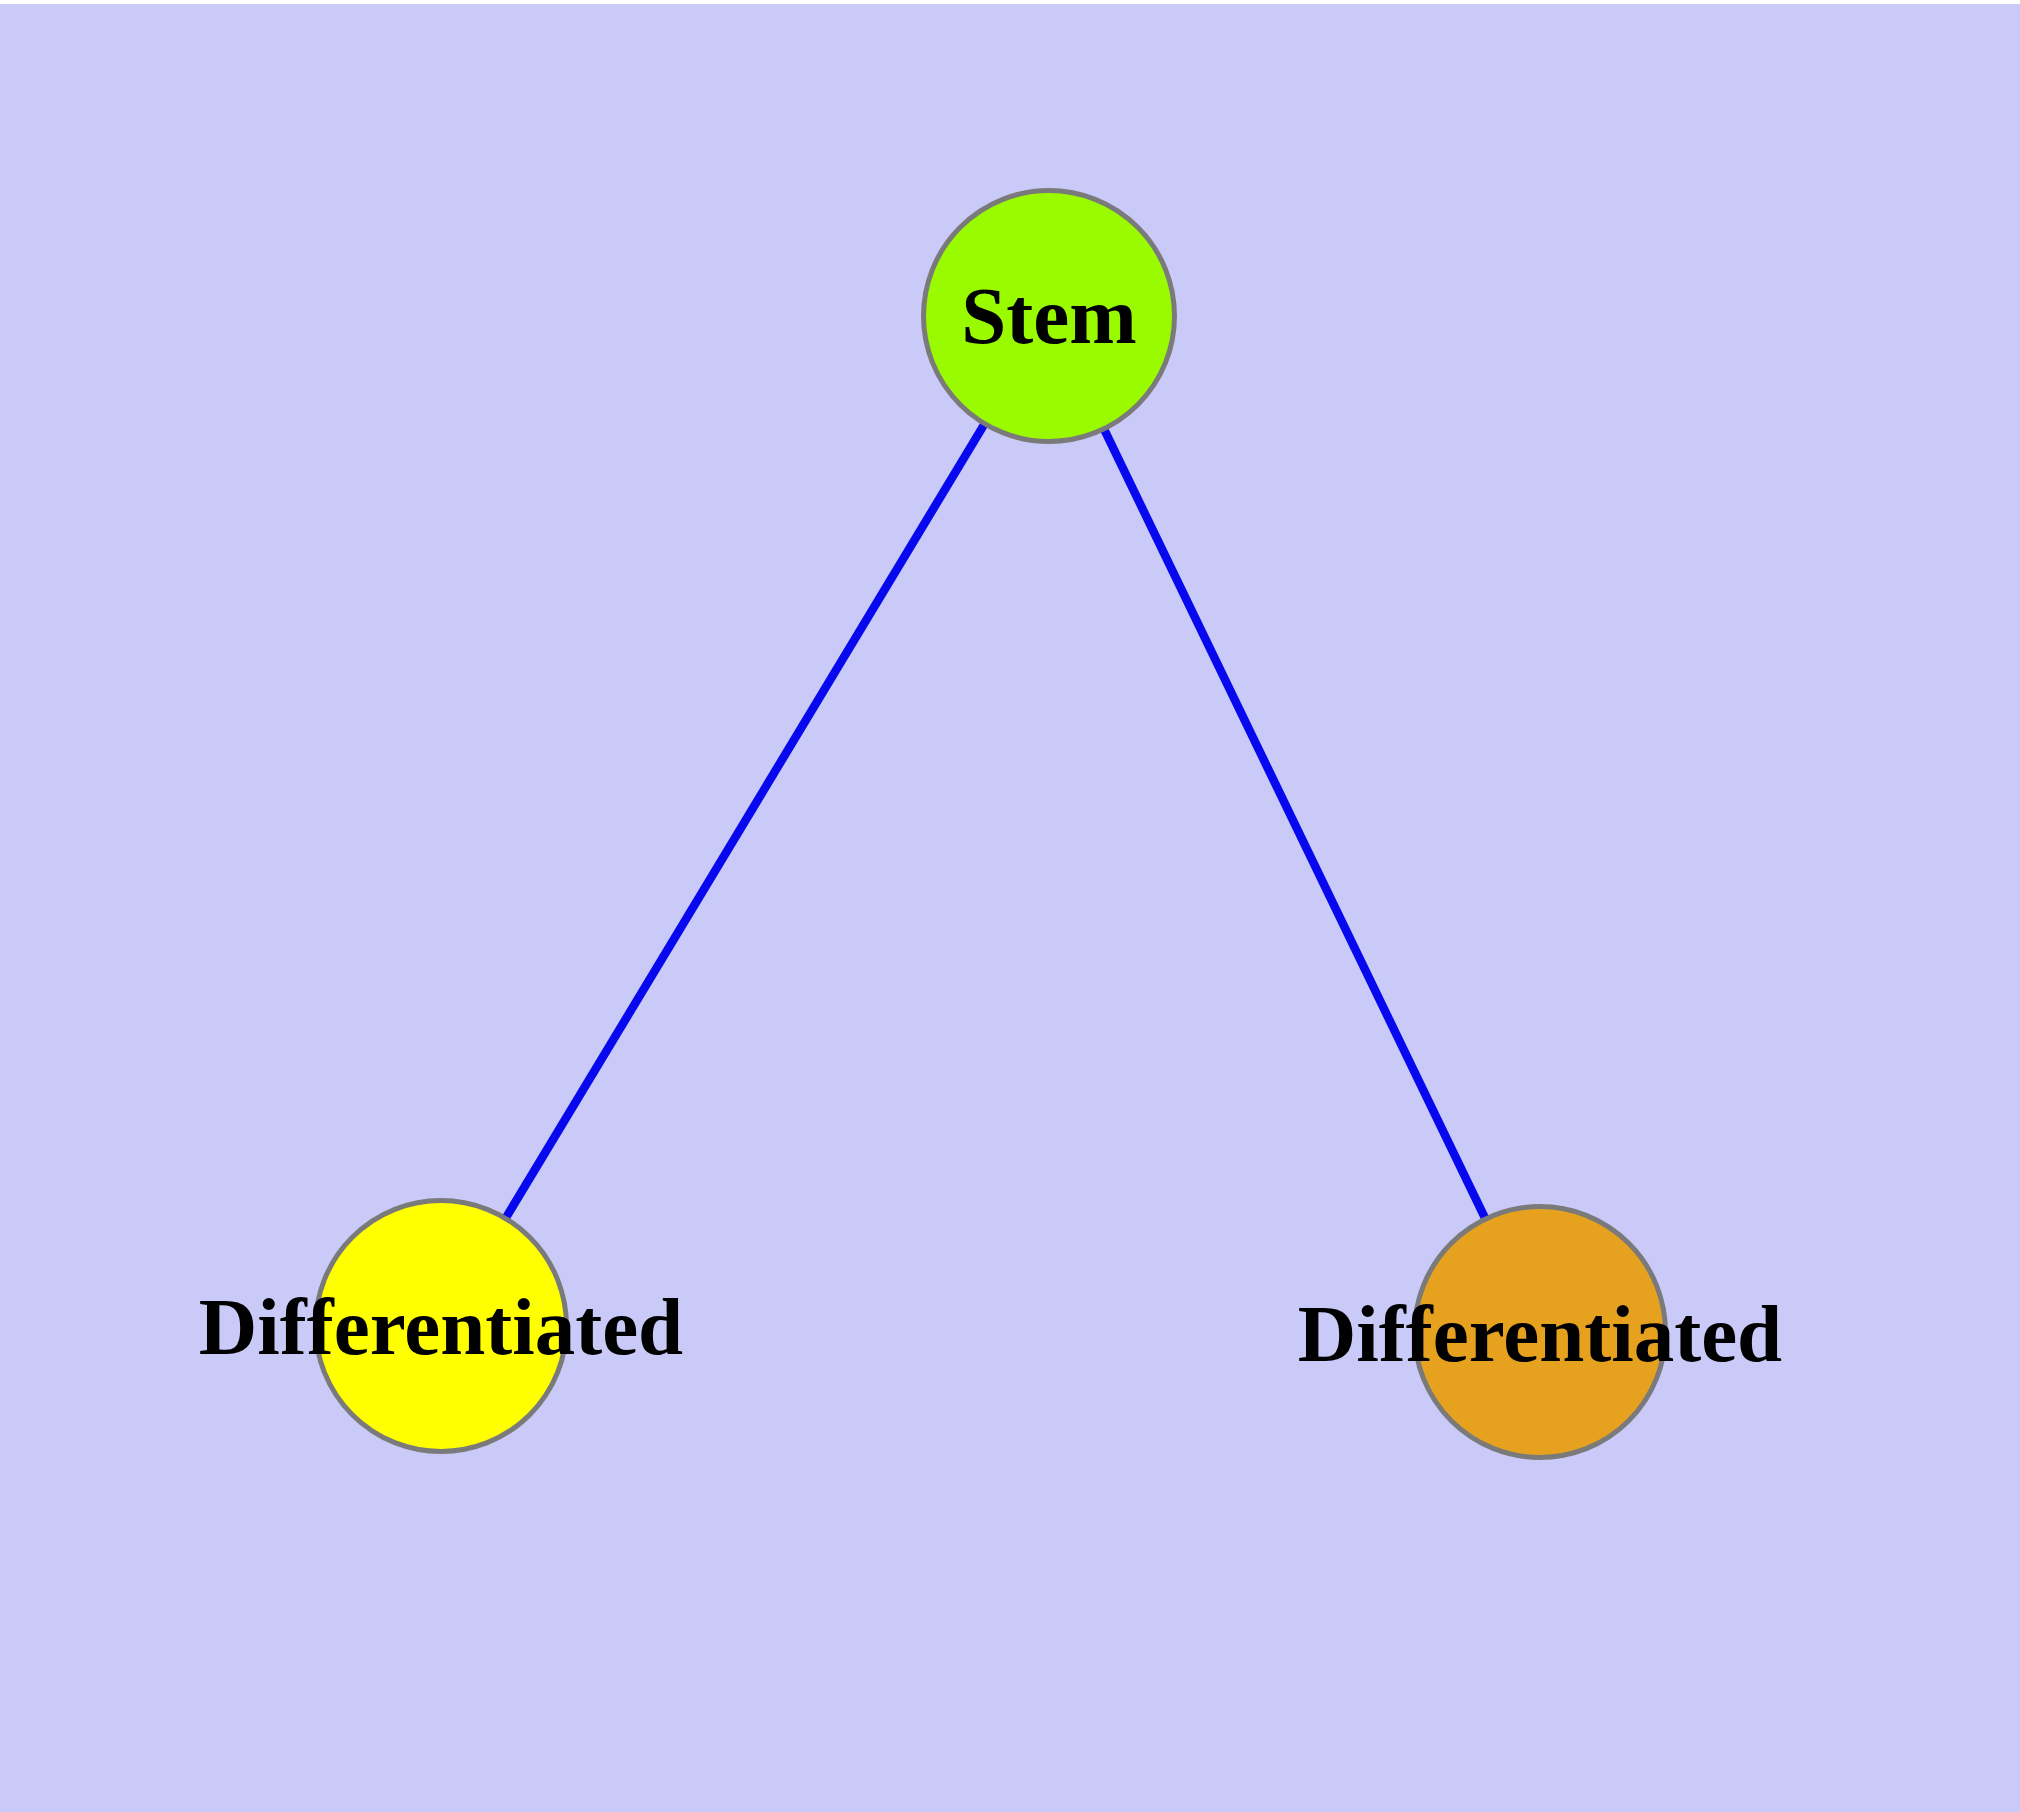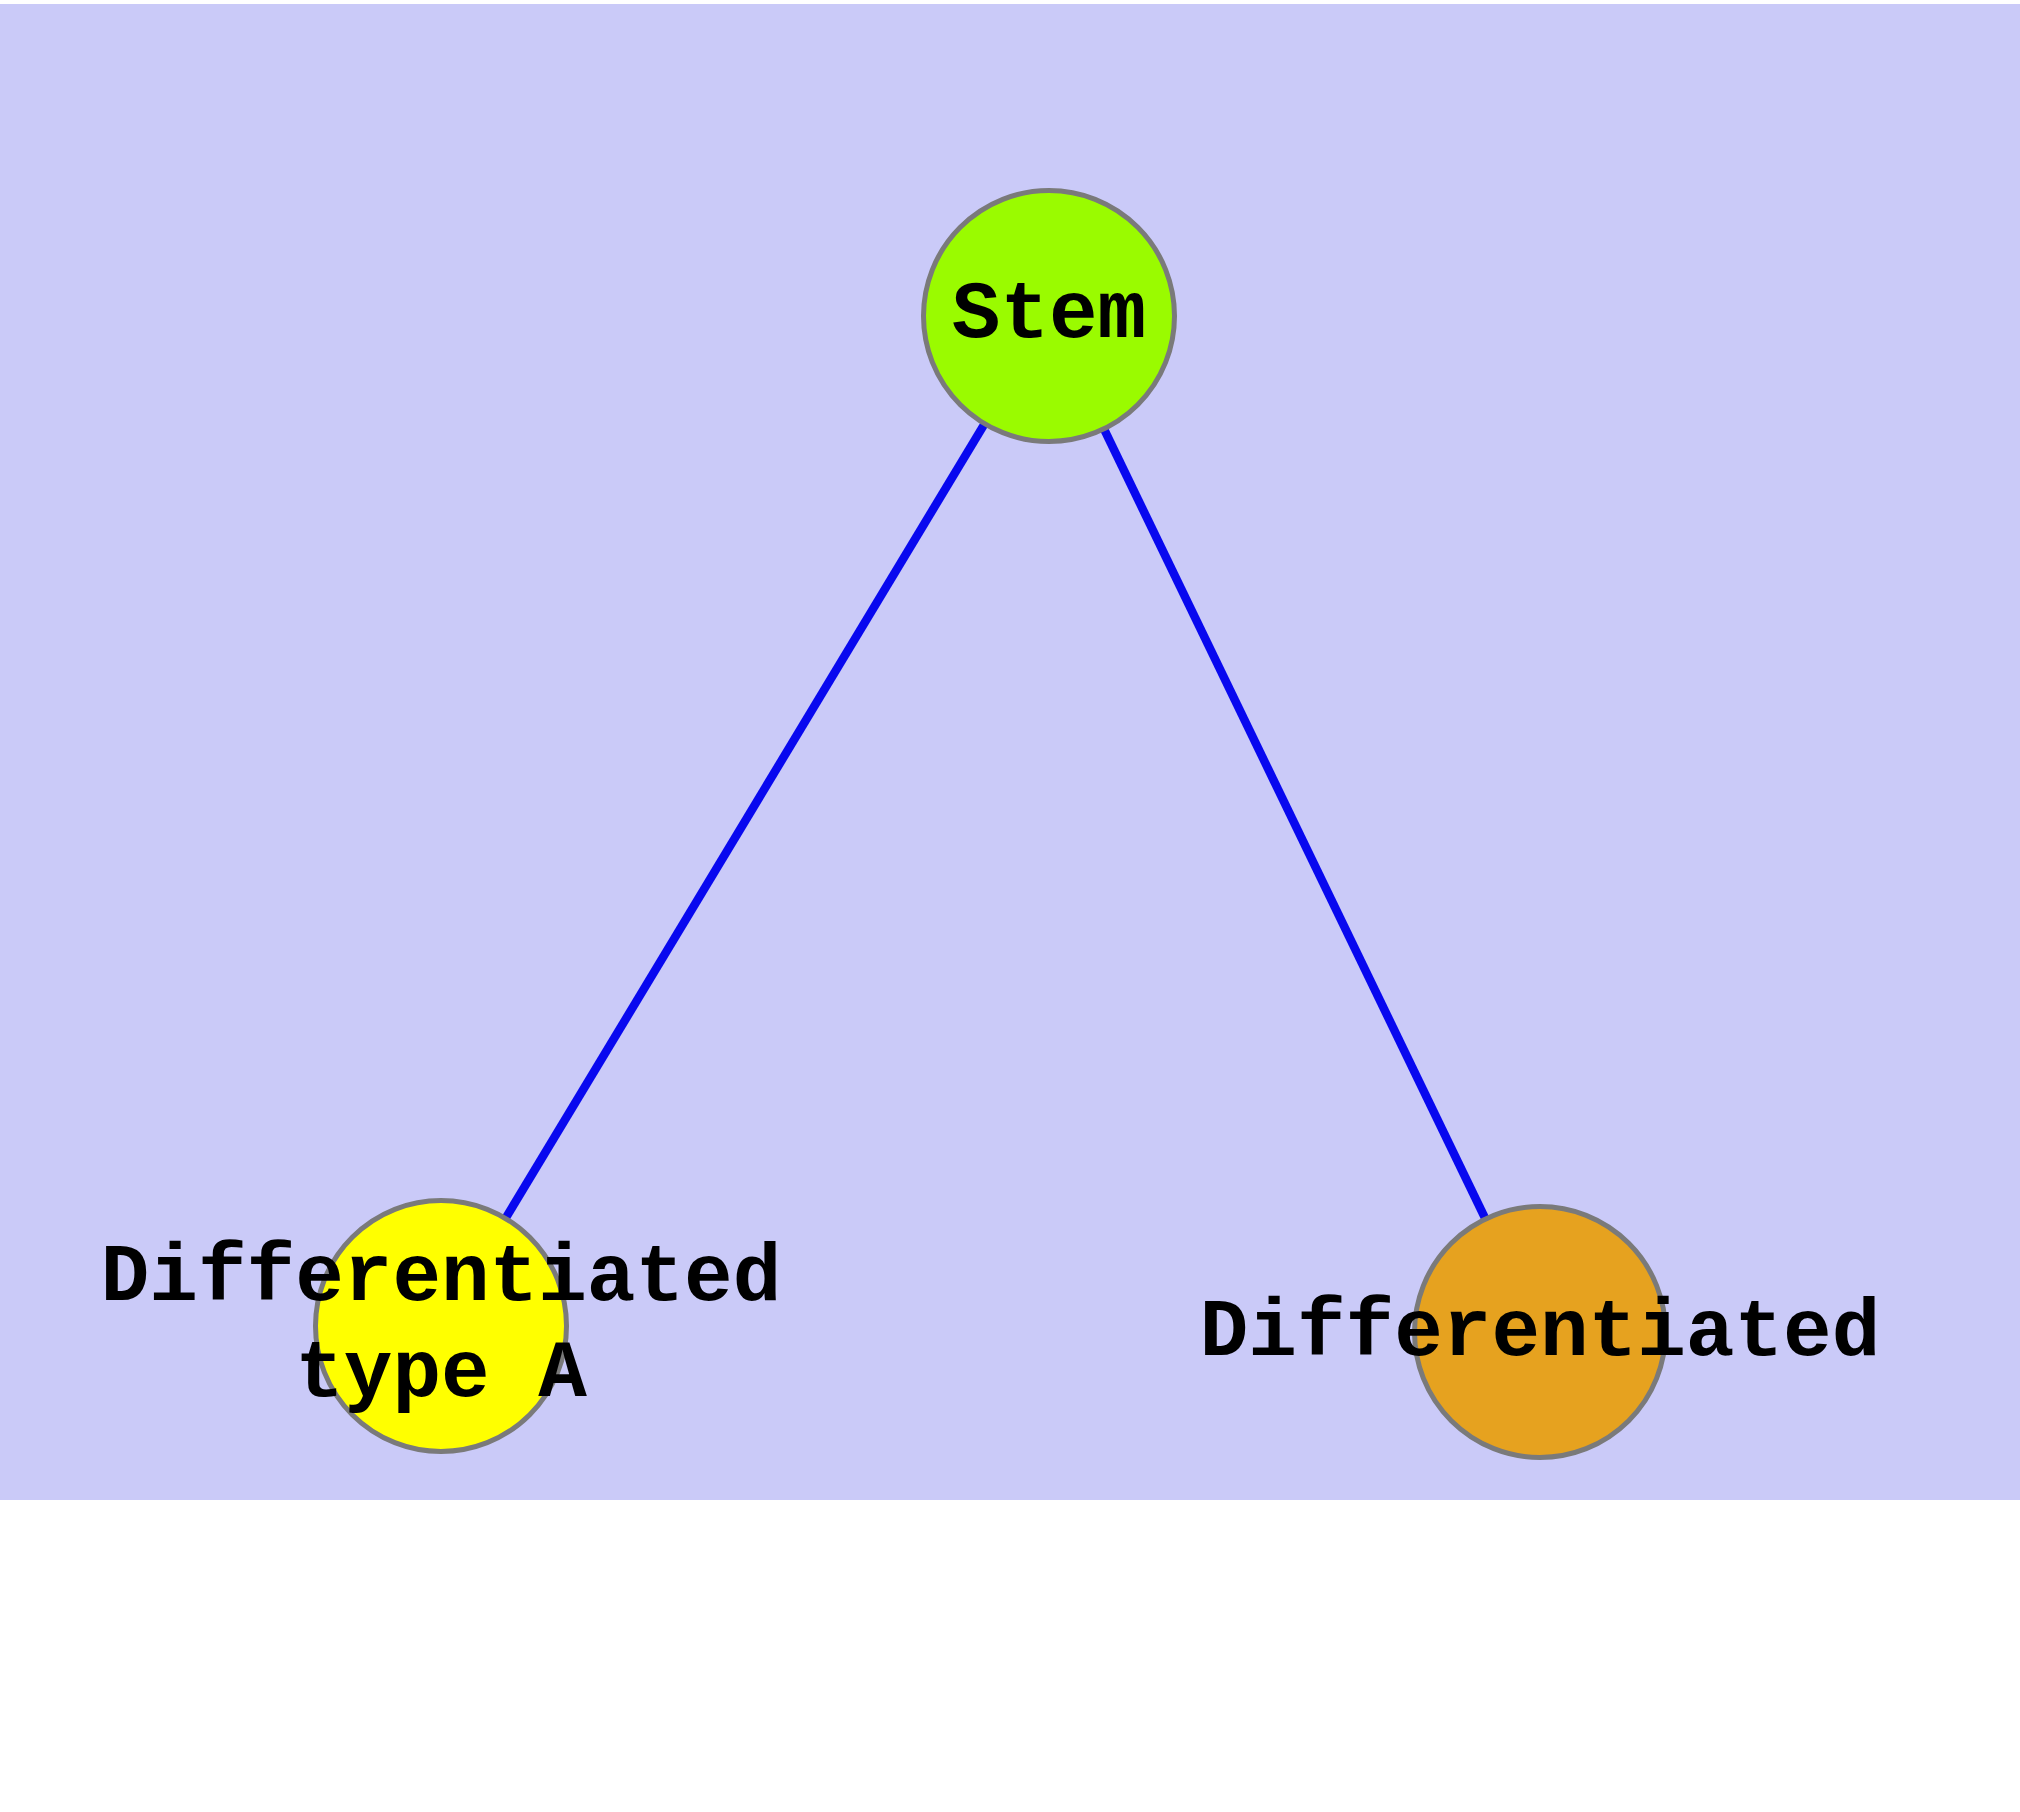--- a/index.html
+++ b/index.html
@@ -3,23 +3,23 @@
 <meta charset="utf-8">
 <style>
   html, body {
     margin: 0;
     padding: 0;
     background: #ffffff;
   }
   .canvas {
     position: relative;
     width: 2021px;
-    height: 1500px;
+    height: 1812px;
     overflow: hidden;
-    font-family: Liberation Mono, monospace;
+    font-family: Liberation Serif, serif;
   }
   .panel {
     position: absolute;
     left: 0;
     top: 4.2px;
     width: 2021px;
     height: 1808px;
   }
   svg.edges {
     position: absolute;
@@ -70,21 +70,20 @@
   <div class="node node-stem" style="background-color: rgb(154, 251, 0);"></div>
 
   <div class="node node-type-a" style="background-color: rgb(255, 255, 0);"></div>
 
   <div class="node node-type-b" style="background-color: rgb(230, 162, 31);"></div>
 
   <div class="node-label label-stem">Stem</div>
 
   <div class="node-label label-type-a">
     <span>Differentiated</span>
-    <span>type A</span>
   </div>
 
   <div class="node-label label-type-b">
     <span>Differentiated</span>
   </div>
 
 </div>
 
 
 </body></html>

